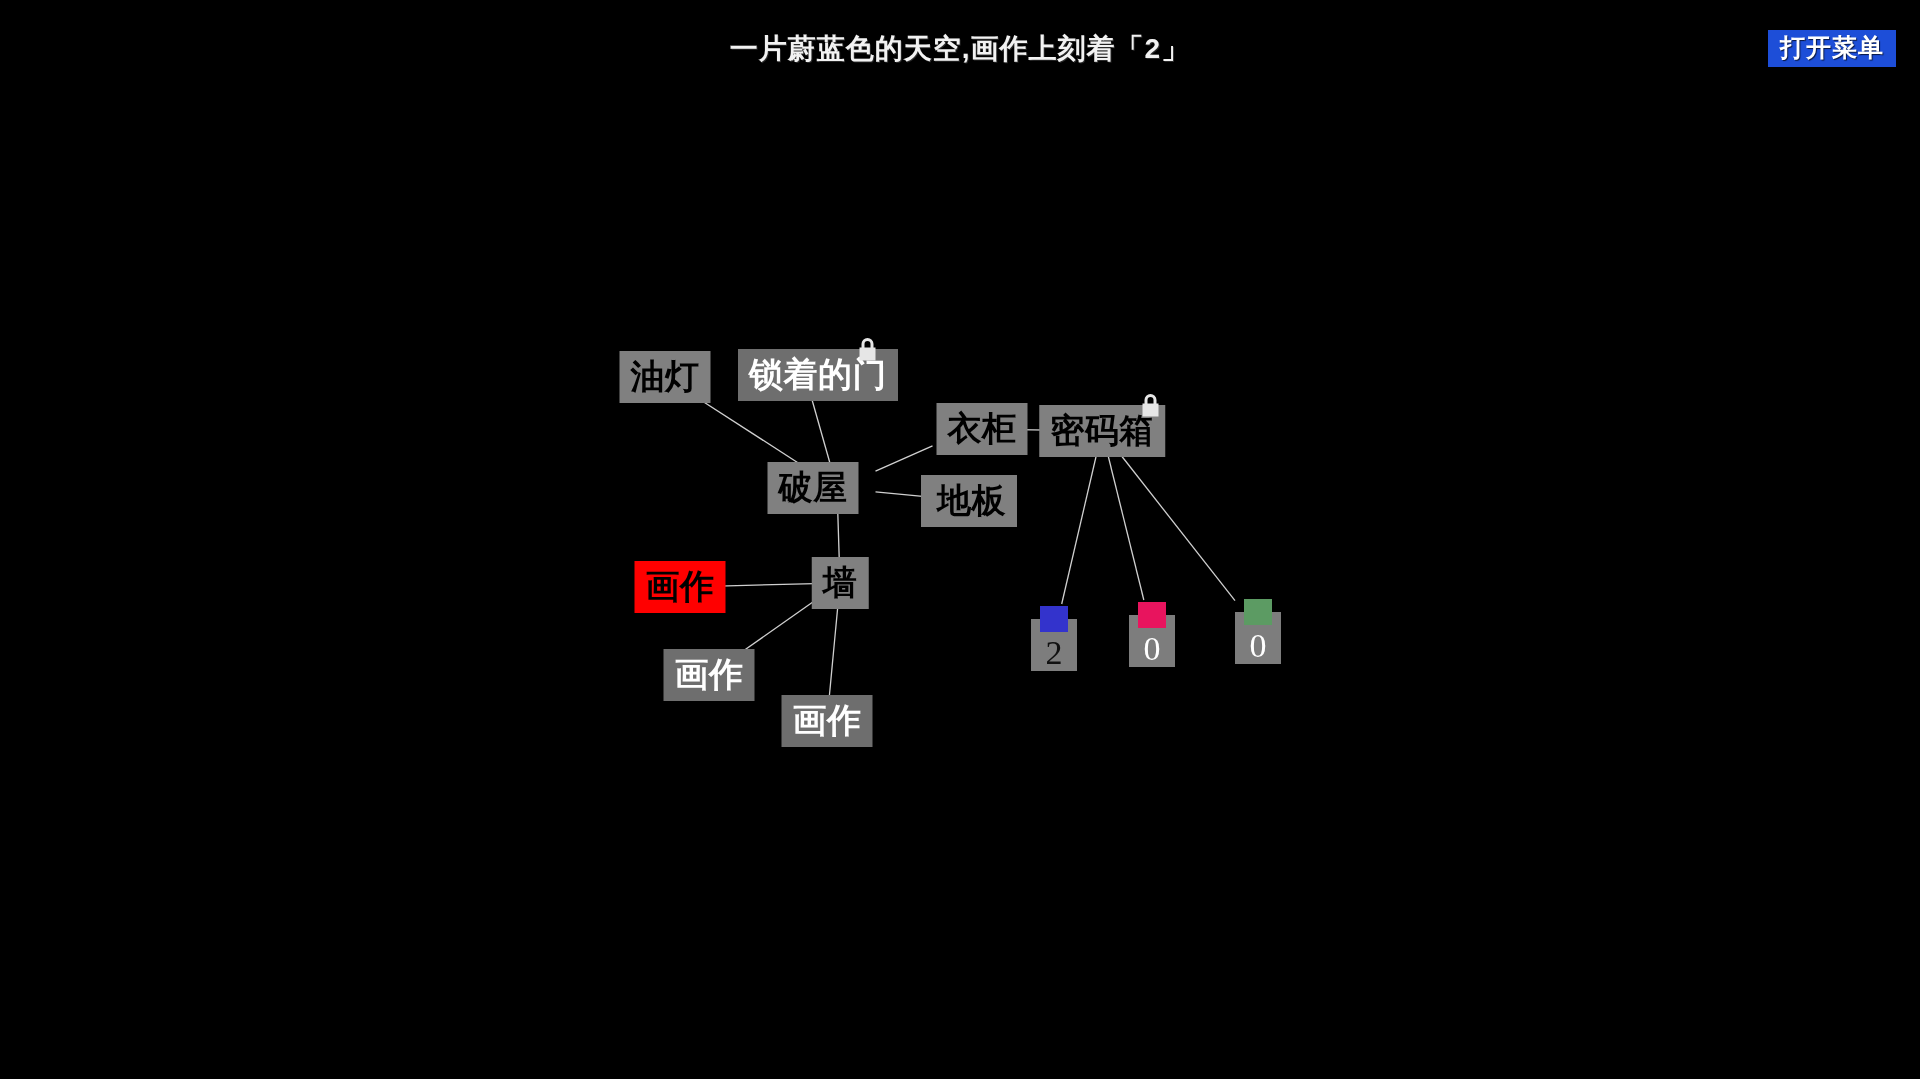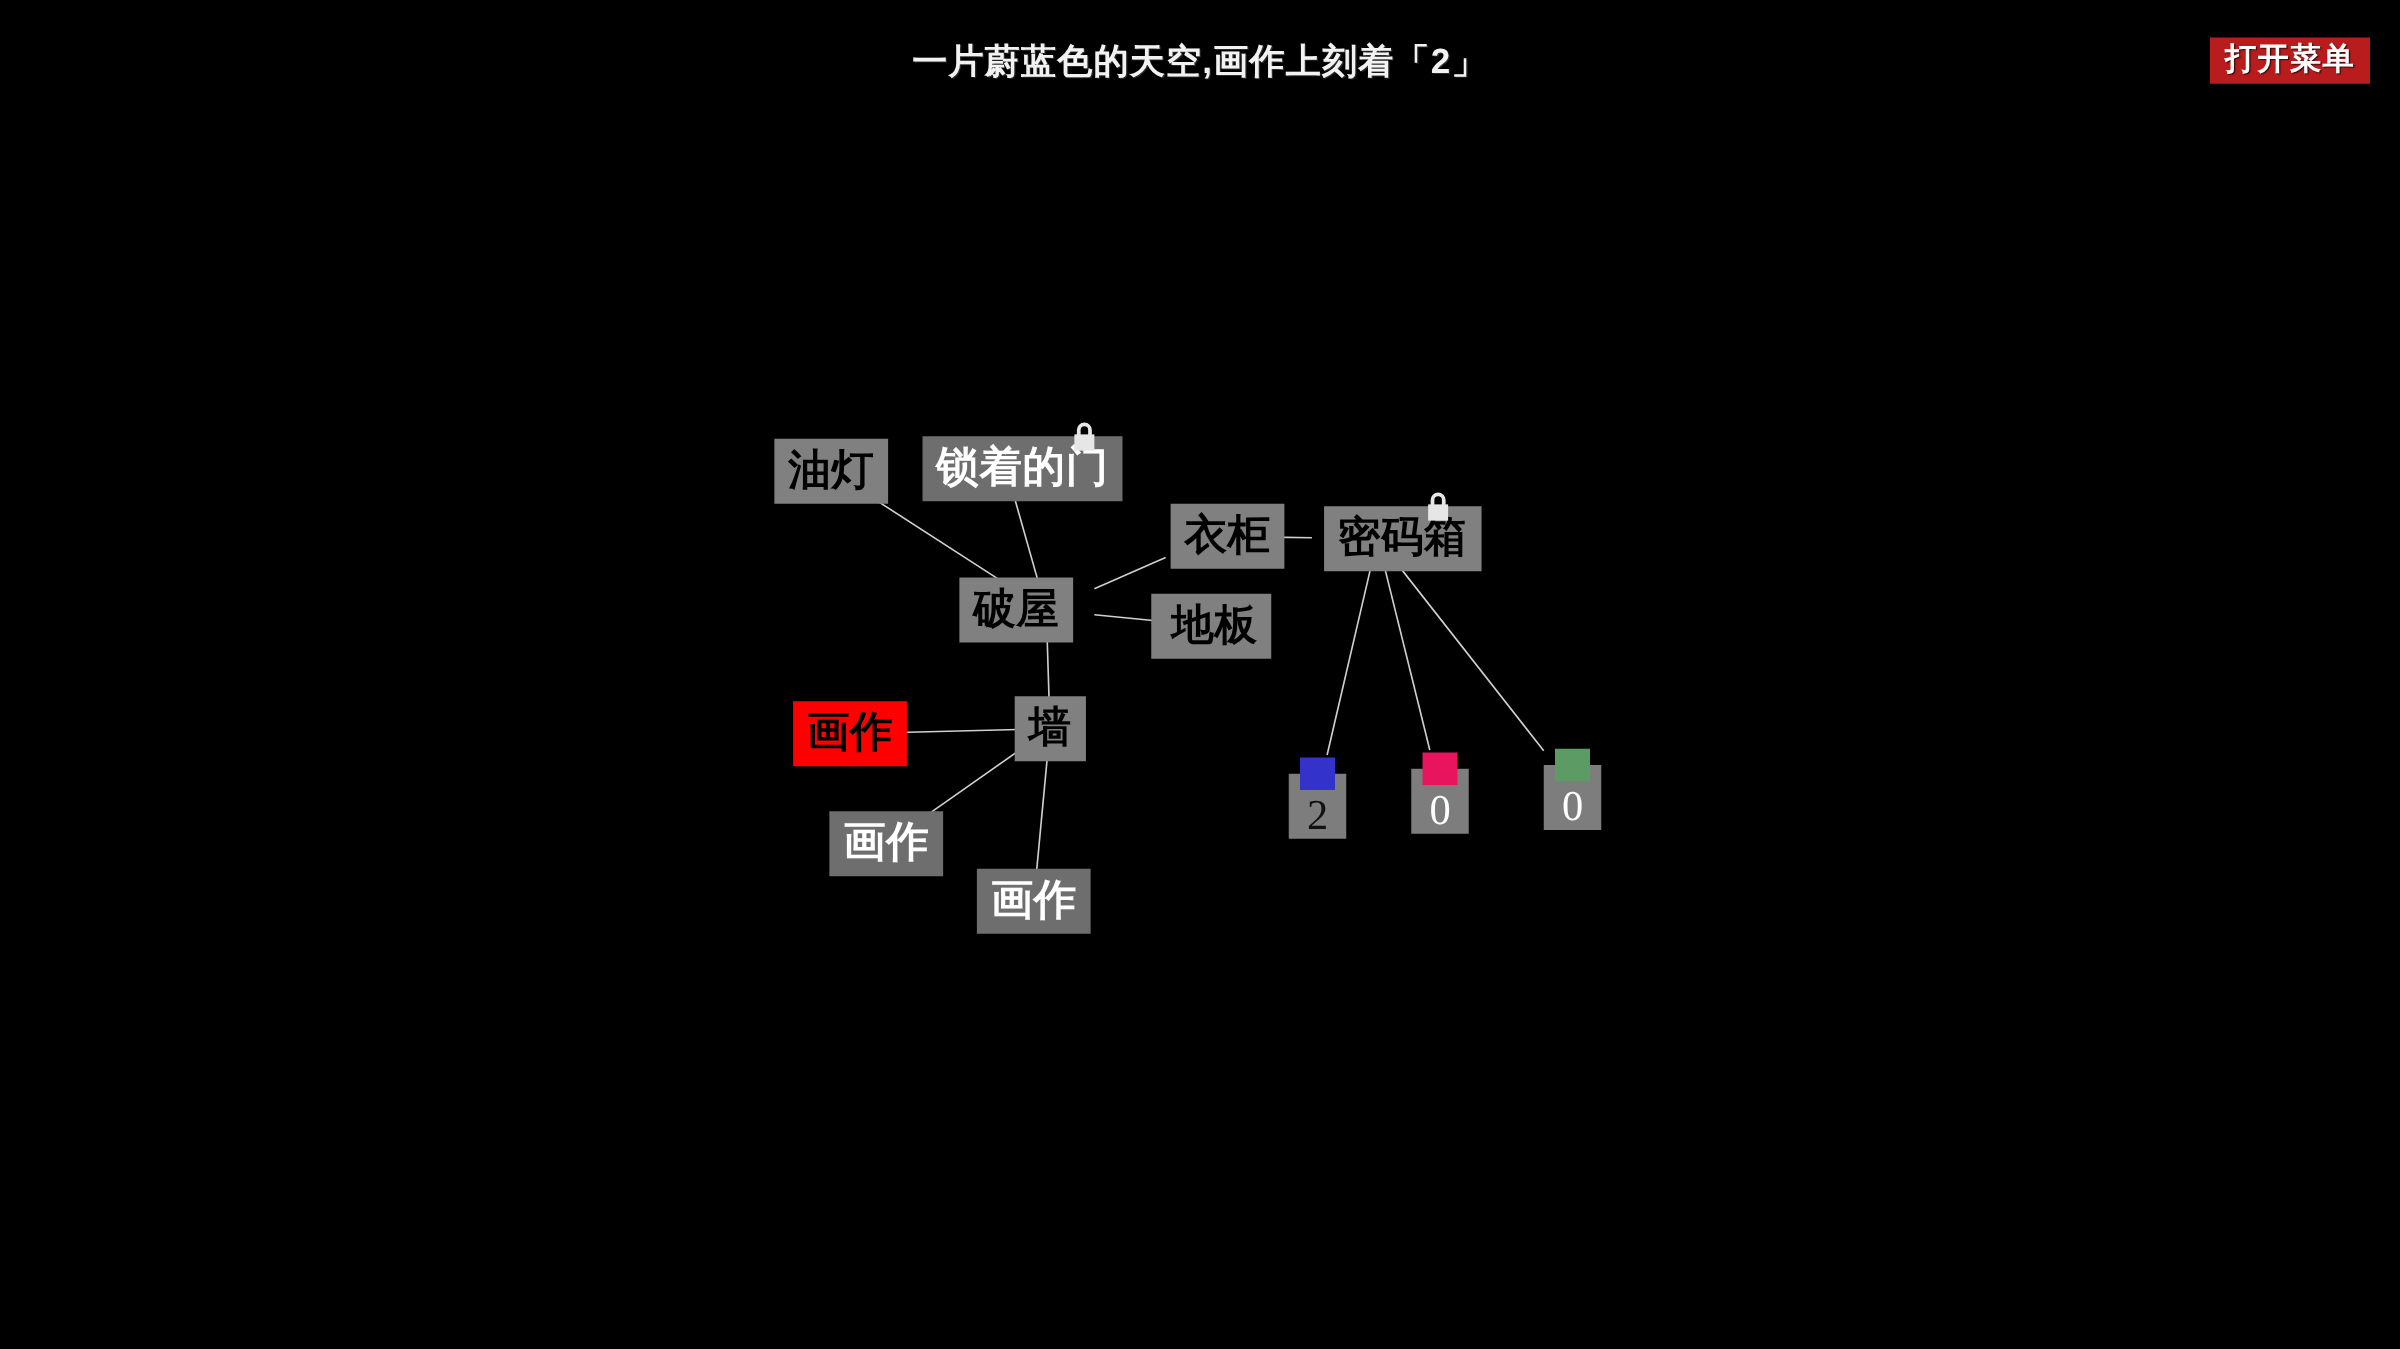--- a/index.html
+++ b/index.html
@@ -36,21 +36,21 @@
     font-weight: bold;
     color: #f2f2f2;
     letter-spacing: 1px;
     text-shadow: 1px 1px 0 #2a2a2a, 2px 2px 2px rgba(0,0,0,0.9);
     white-space: nowrap;
   }
   #menu-button {
     position: absolute;
     right: 24px;
     top: 30px;
-    background: #b91c1c;
+    background: #1d4ed8;
     color: #ffffff;
     font-size: 25px;
     font-weight: bold;
     padding: 5px 12px 7px 12px;
     line-height: 1;
     border: none;
     cursor: pointer;
     font-family: "Liberation Sans", "DejaVu Sans", sans-serif;
     text-shadow: 1px 1px 1px rgba(0,0,0,0.7);
     pointer-events: auto;
@@ -174,21 +174,21 @@
       <div class="node state-normal" style="left: 818px; top: 375px;"><span>锁着的门</span></div>
       <div style="position: absolute; left: 0px; top: 0px;">
         <svg class="lock-icon" viewBox="0 0 21 25" style="left: 857px; top: 336.5px;">
           <path d="M6 11 V7 a4.5 4.5 0 0 1 9 0 V11" fill="none" stroke="#e6e6e6" stroke-width="3"></path>
           <rect x="2.5" y="10.5" width="16" height="13" fill="#e6e6e6"></rect>
         </svg>
       </div>
       <div class="node state-visited" style="left: 813px; top: 488px;"><span>破屋</span></div>
       <div class="node state-visited" style="left: 982px; top: 429px;"><span>衣柜</span></div>
       <div class="node state-visited" style="left: 969px; top: 501px; padding-left: 16px;"><span>地板</span></div>
-      <div class="node state-visited" style="left: 1102px; top: 431px; margin-left: 20px;"><span>密码箱</span></div>
+      <div class="node state-visited" style="left: 1102px; top: 431px;"><span>密码箱</span></div>
       <div style="position: absolute; left: 0px; top: 0px;">
         <svg class="lock-icon" viewBox="0 0 21 25" style="left: 1140.25px; top: 392.5px;">
           <path d="M6 11 V7 a4.5 4.5 0 0 1 9 0 V11" fill="none" stroke="#e6e6e6" stroke-width="3"></path>
           <rect x="2.5" y="10.5" width="16" height="13" fill="#e6e6e6"></rect>
         </svg>
       </div>
       <div class="node state-visited" style="left: 840px; top: 583px;"><span>墙</span></div>
       <div class="node state-highlight" style="left: 680px; top: 587px;"><span>画作</span></div>
       <div class="node state-normal" style="left: 709px; top: 675px;"><span>画作</span></div>
       <div class="node state-normal" style="left: 827px; top: 721px;"><span>画作</span></div>

